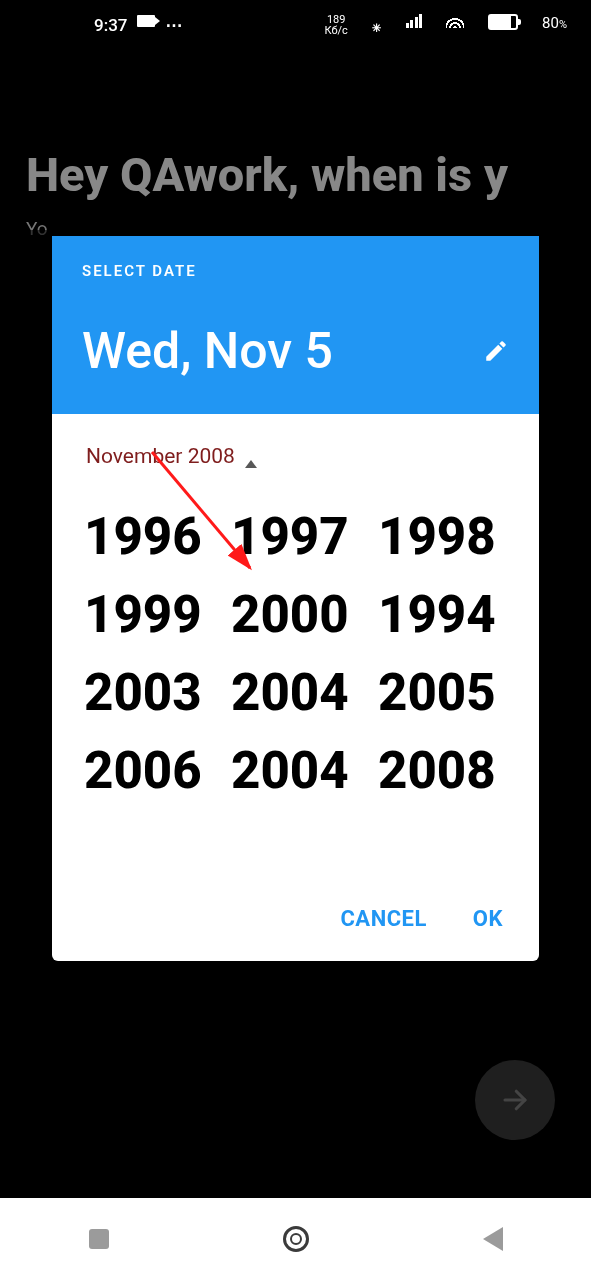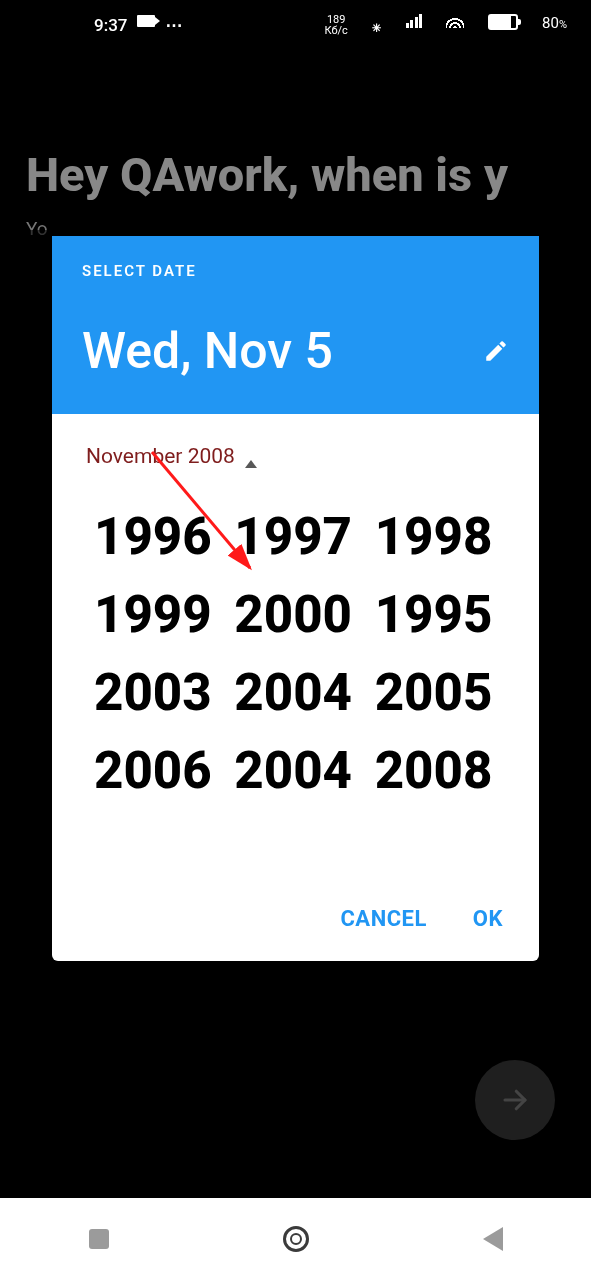--- a/index.html
+++ b/index.html
@@ -44,21 +44,21 @@
 
   
   .dialog { position:absolute; left:52px; right:52px; top:236px; background:#fff; border-radius:6px; overflow:visible; box-shadow:0 10px 40px rgba(0,0,0,.5); }
   .dlg-header { background:#2196f3; color:#fff; padding: 26px 30px 34px; }
   .dlg-eyebrow { font-size:15px; letter-spacing:2px; font-weight:600; }
   .dlg-date-row { display:flex; align-items:center; justify-content:space-between; margin-top:42px; }
   .dlg-date { font-size:50px; font-weight:500; }
   .pencil { width:26px; height:26px; }
   .month-row { padding: 30px 34px 0; color:#7f1d1d; font-size:21px; display:flex; align-items:flex-end; gap:10px;}
   .tri-up { width:0;height:0;border-left:6px solid transparent;border-right:6px solid transparent;border-bottom:8px solid #585858;}
-  .year-grid { padding: 46px 38px 10px; display:grid; grid-template-columns: repeat(3,1fr); column-gap: 10px; row-gap: 2px; }
+  .year-grid { padding: 46px 28px 10px; display:grid; grid-template-columns: repeat(3,1fr); column-gap: 10px; row-gap: 2px; }
   .year-cell { font-size:51px; font-weight:800; color:#000; line-height:0.92; height:76px; overflow:hidden; text-align:left; padding-left:4px; cursor:pointer;}
   .dlg-actions { display:flex; justify-content:flex-end; gap:46px; padding: 28px 36px 30px; }
   .dlg-btn { color:#2196f3; font-size:22px; font-weight:700; letter-spacing:.5px; background:none; border:none; cursor:pointer;margin-top:44px;}
 
   
   .arrow-svg { position:absolute; left:52px; top:236px; pointer-events:none; }
 
   
   .fab { position:absolute; right:36px; bottom:140px; width:80px; height:80px; border-radius:50%; background:#1f1f1f; display:flex; align-items:center; justify-content:center; }
   .fab svg { stroke:#444; }
@@ -123,21 +123,21 @@
     <div class="month-row">
       <span>November 2008</span>
       <span class="tri-up"></span>
     </div>
     <div class="year-grid">
       <div class="year-cell">1996</div>
       <div class="year-cell">1997</div>
       <div class="year-cell">1998</div>
       <div class="year-cell">1999</div>
       <div class="year-cell">2000</div>
-      <div class="year-cell">1995</div>
+      <div class="year-cell">1994</div>
       <div class="year-cell">2003</div>
       <div class="year-cell">2004</div>
       <div class="year-cell">2005</div>
       <div class="year-cell">2006</div>
       <div class="year-cell">2004</div>
       <div class="year-cell">2008</div>
     </div>
     <div class="dlg-actions">
       <button class="dlg-btn">CANCEL</button>
       <button class="dlg-btn">OK</button>

